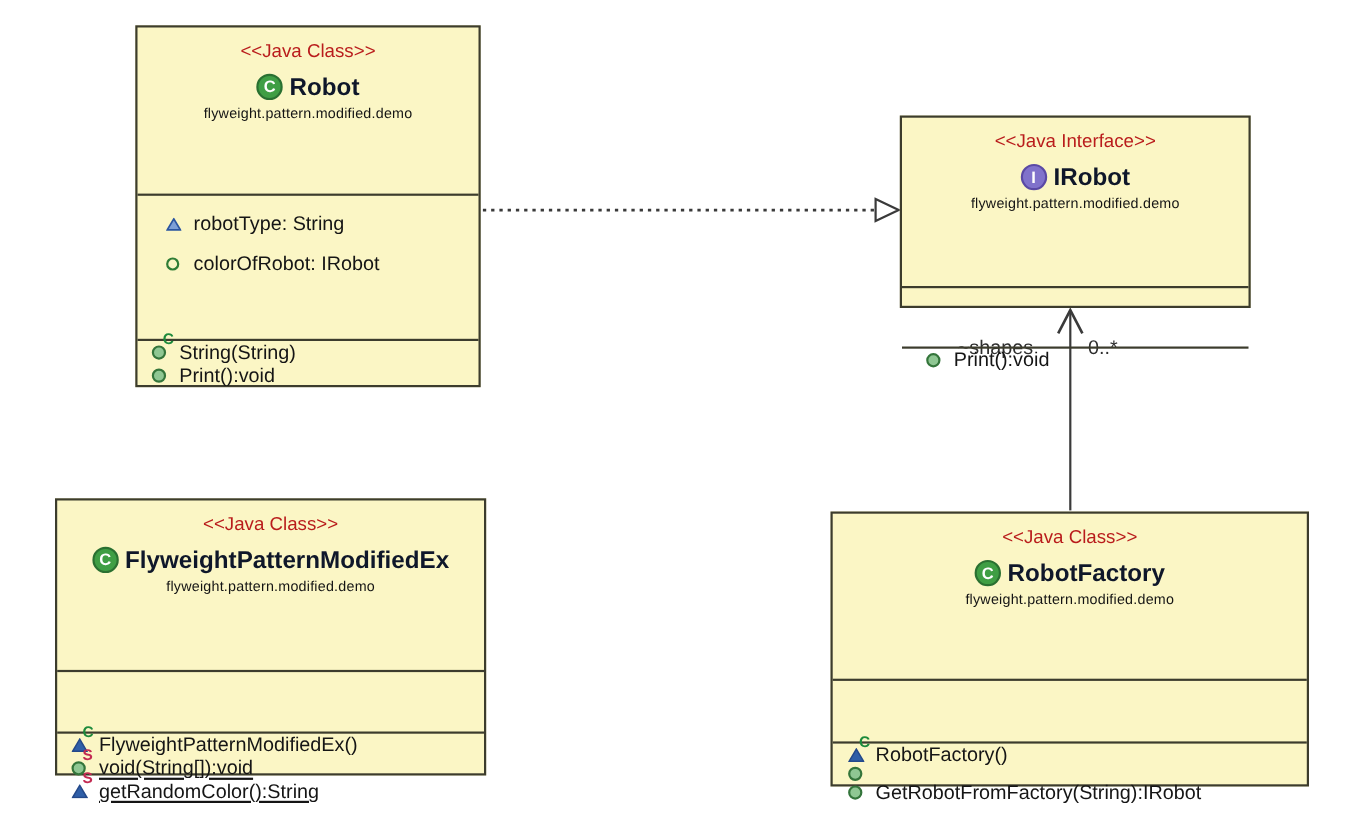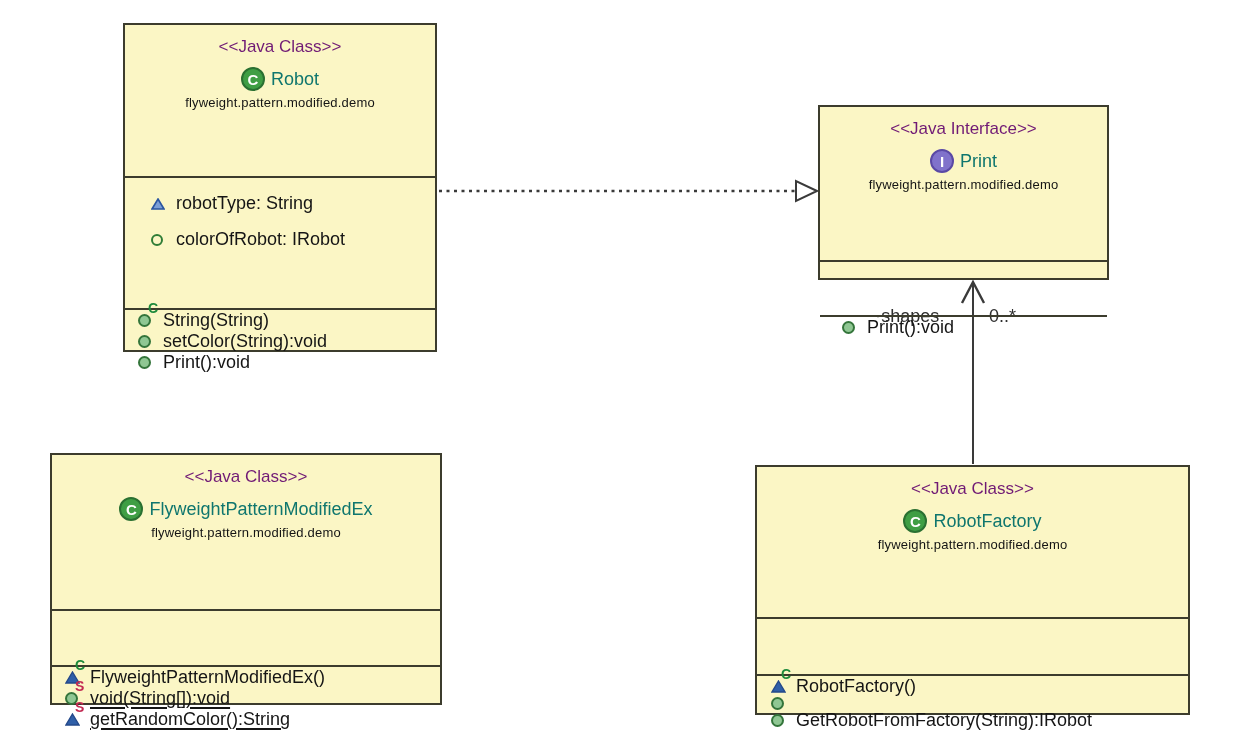--- a/index.html
+++ b/index.html
@@ -10,23 +10,23 @@
     overflow:hidden;
   }
   .uml-box {
     position:absolute;
     background:#fbf6c5;
     border:2px solid #3c3c2d;
     box-sizing:border-box;
     display:flex; flex-direction:column;
   }
   .box-header { text-align:center; box-sizing:border-box; padding-top:9px; }
-  .stereotype { font-size:17px; color:#701a75; line-height:25px; }
+  .stereotype { font-size:17px; color:#b91c1c; line-height:25px; }
   .name-line { display:flex; justify-content:center; align-items:center; gap:6px; margin-top:4px; height:32px; }
-  .cls-name { font-size:18px; font-weight:normal; color:#0f766e; white-space:nowrap; }
+  .cls-name { font-size:22px; font-weight:bold; color:#0f172a; white-space:nowrap; }
   .type-icon {
     width:24px; height:24px; border-radius:50%;
     color:#fff; font-weight:bold; font-size:15px;
     display:flex; align-items:center; justify-content:center;
     box-sizing:border-box; flex:0 0 24px;
   }
   .class-icon { background:#3f9e44; border:2px solid #2a7031; }
   .interface-icon { background:#8072cb; border:2px solid #5a49a5; }
   .pkg { font-size:13px; color:#141414; margin-top:0; letter-spacing:0.2px; white-space:nowrap; }
   .sec {
@@ -103,39 +103,33 @@
       <span class="iconwrap">
         <span class="ic-circle"></span>
         <span class="decor decor-c">C</span>
       </span>
       <span class="mtext">String(String)</span>
     </div>
     <div class="mrow">
       <span class="iconwrap">
           <span class="ic-circle"></span>
         </span>
-      <span class="mtext">setColor(String):void</span>
-    </div>
-    <div class="mrow">
-      <span class="iconwrap">
-          <span class="ic-circle"></span>
-        </span>
       <span class="mtext">Print():void</span>
     </div>
   </div>
 </div>
 
-<div class="uml-box" style="left:818px; top:105px; width:291px; height:175px;">
+<div class="uml-box" style="left:818px; top:105px; width:319px; height:175px;">
   <div class="box-header" style="flex:0 0 110px;">
     <div class="stereotype">&lt;&lt;Java Interface&gt;&gt;</div>
     <div class="name-line">
       <span class="type-icon interface-icon">
           <span>I</span>
         </span>
-      <span class="cls-name">Print</span>
+      <span class="cls-name">IRobot</span>
     </div>
     <div class="pkg">flyweight.pattern.modified.demo</div>
   </div>
   <div class="sec" style="flex:0 0 12px;"></div>
   <div class="sec" style="flex:1; padding-left:22px;">
     <div class="mrow">
       <span class="iconwrap">
           <span class="ic-circle"></span>
         </span>
       <span class="mtext">Print():void</span>

